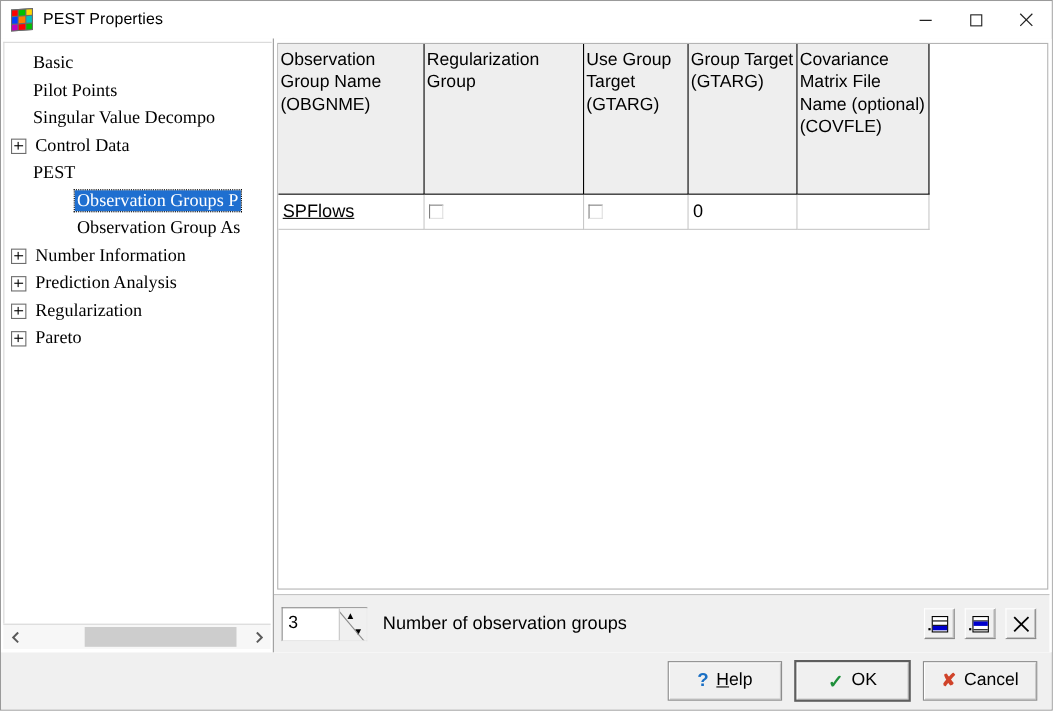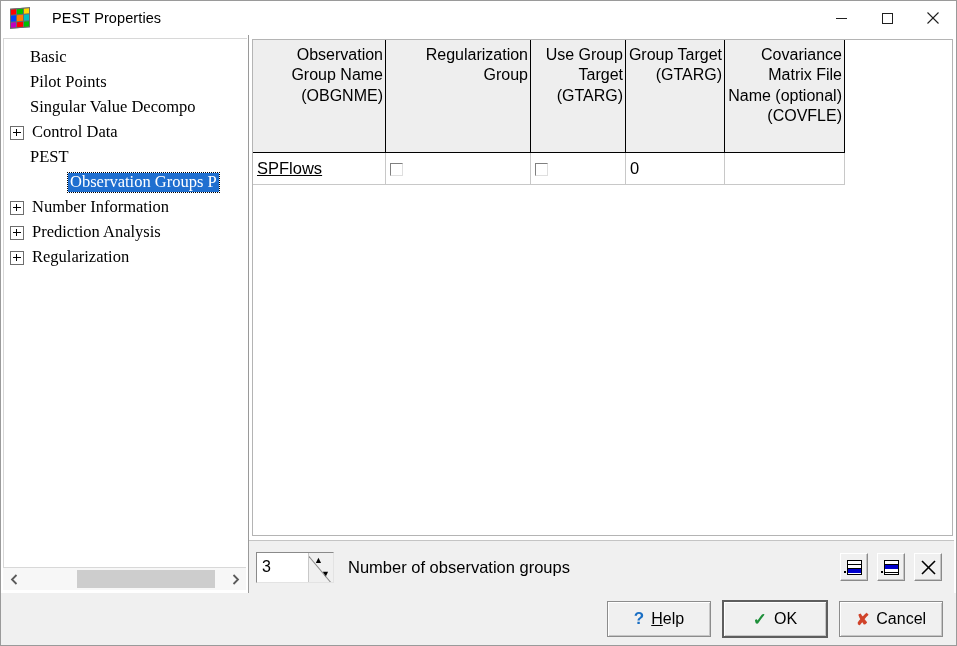--- a/index.html
+++ b/index.html
@@ -16,21 +16,20 @@
     border: 1px solid #9a9a9a;
     box-sizing: border-box;
     display: flex; flex-direction: column;
   }
   
   .titlebar {
     height: 34px; min-height: 34px;
     background: #ffffff;
     display: flex; align-items: center;
     position: relative;
-    gap: 13px;
   }
   .app-icon {
     width: 18px; height: 18px;
     margin-left: 9px; margin-right: 9px;
     display: grid;
     grid-template-columns: 1fr 1fr 1fr;
     grid-template-rows: 1fr 1fr 1fr;
     gap: 1px;
     transform: skewY(-4deg);
     border: 1px solid #6b6b6b;
@@ -152,24 +151,24 @@
     font-size: 16.5px;
     color: #000000;
   }
   table.grid th {
     background: #eeeeee;
     border-right: 1px solid #000000;
     border-bottom: 1px solid #000000;
     font-weight: normal;
     font-size: 16px;
     line-height: 1.28;
-    text-align: right;
+    text-align: left;
     vertical-align: top;
     padding: 5px 2px 4px 2px;
-    height: 112px;
+    height: 136px;
     box-sizing: border-box;
   }
   table.grid td {
     border-right: 1px solid #c8c8c8;
     border-bottom: 1px solid #c8c8c8;
     height: 31px;
     padding: 0 4px;
     background: #ffffff;
     vertical-align: middle;
     overflow: hidden;
@@ -348,31 +347,39 @@
             <span class="tree-label">Control Data</span>
           </div>
           <div class="tree-row">
             <span class="expander none"></span>
             <span class="tree-label">PEST</span>
           </div>
           <div class="tree-row indent2 selected">
             <span class="expander none"></span>
             <span class="tree-label">Observation Groups P</span>
           </div>
+          <div class="tree-row indent2">
+            <span class="expander none"></span>
+            <span class="tree-label">Observation Group As</span>
+          </div>
           <div class="tree-row">
             <span class="expander plus"></span>
             <span class="tree-label">Number Information</span>
           </div>
           <div class="tree-row">
             <span class="expander plus"></span>
             <span class="tree-label">Prediction Analysis</span>
           </div>
           <div class="tree-row">
             <span class="expander plus"></span>
             <span class="tree-label">Regularization</span>
+          </div>
+          <div class="tree-row">
+            <span class="expander plus"></span>
+            <span class="tree-label">Pareto</span>
           </div>
         </div>
       <div class="hscroll">
         <div class="hs-arrow">
           <svg width="9" height="11" viewBox="0 0 9 11">
               <polyline points="6.5,1 2,5.5 6.5,10" fill="none" stroke="#5a5a5a" stroke-width="1.8"></polyline>
             </svg>
         </div>
         <div class="hs-track">
           <div class="hs-thumb"></div>

